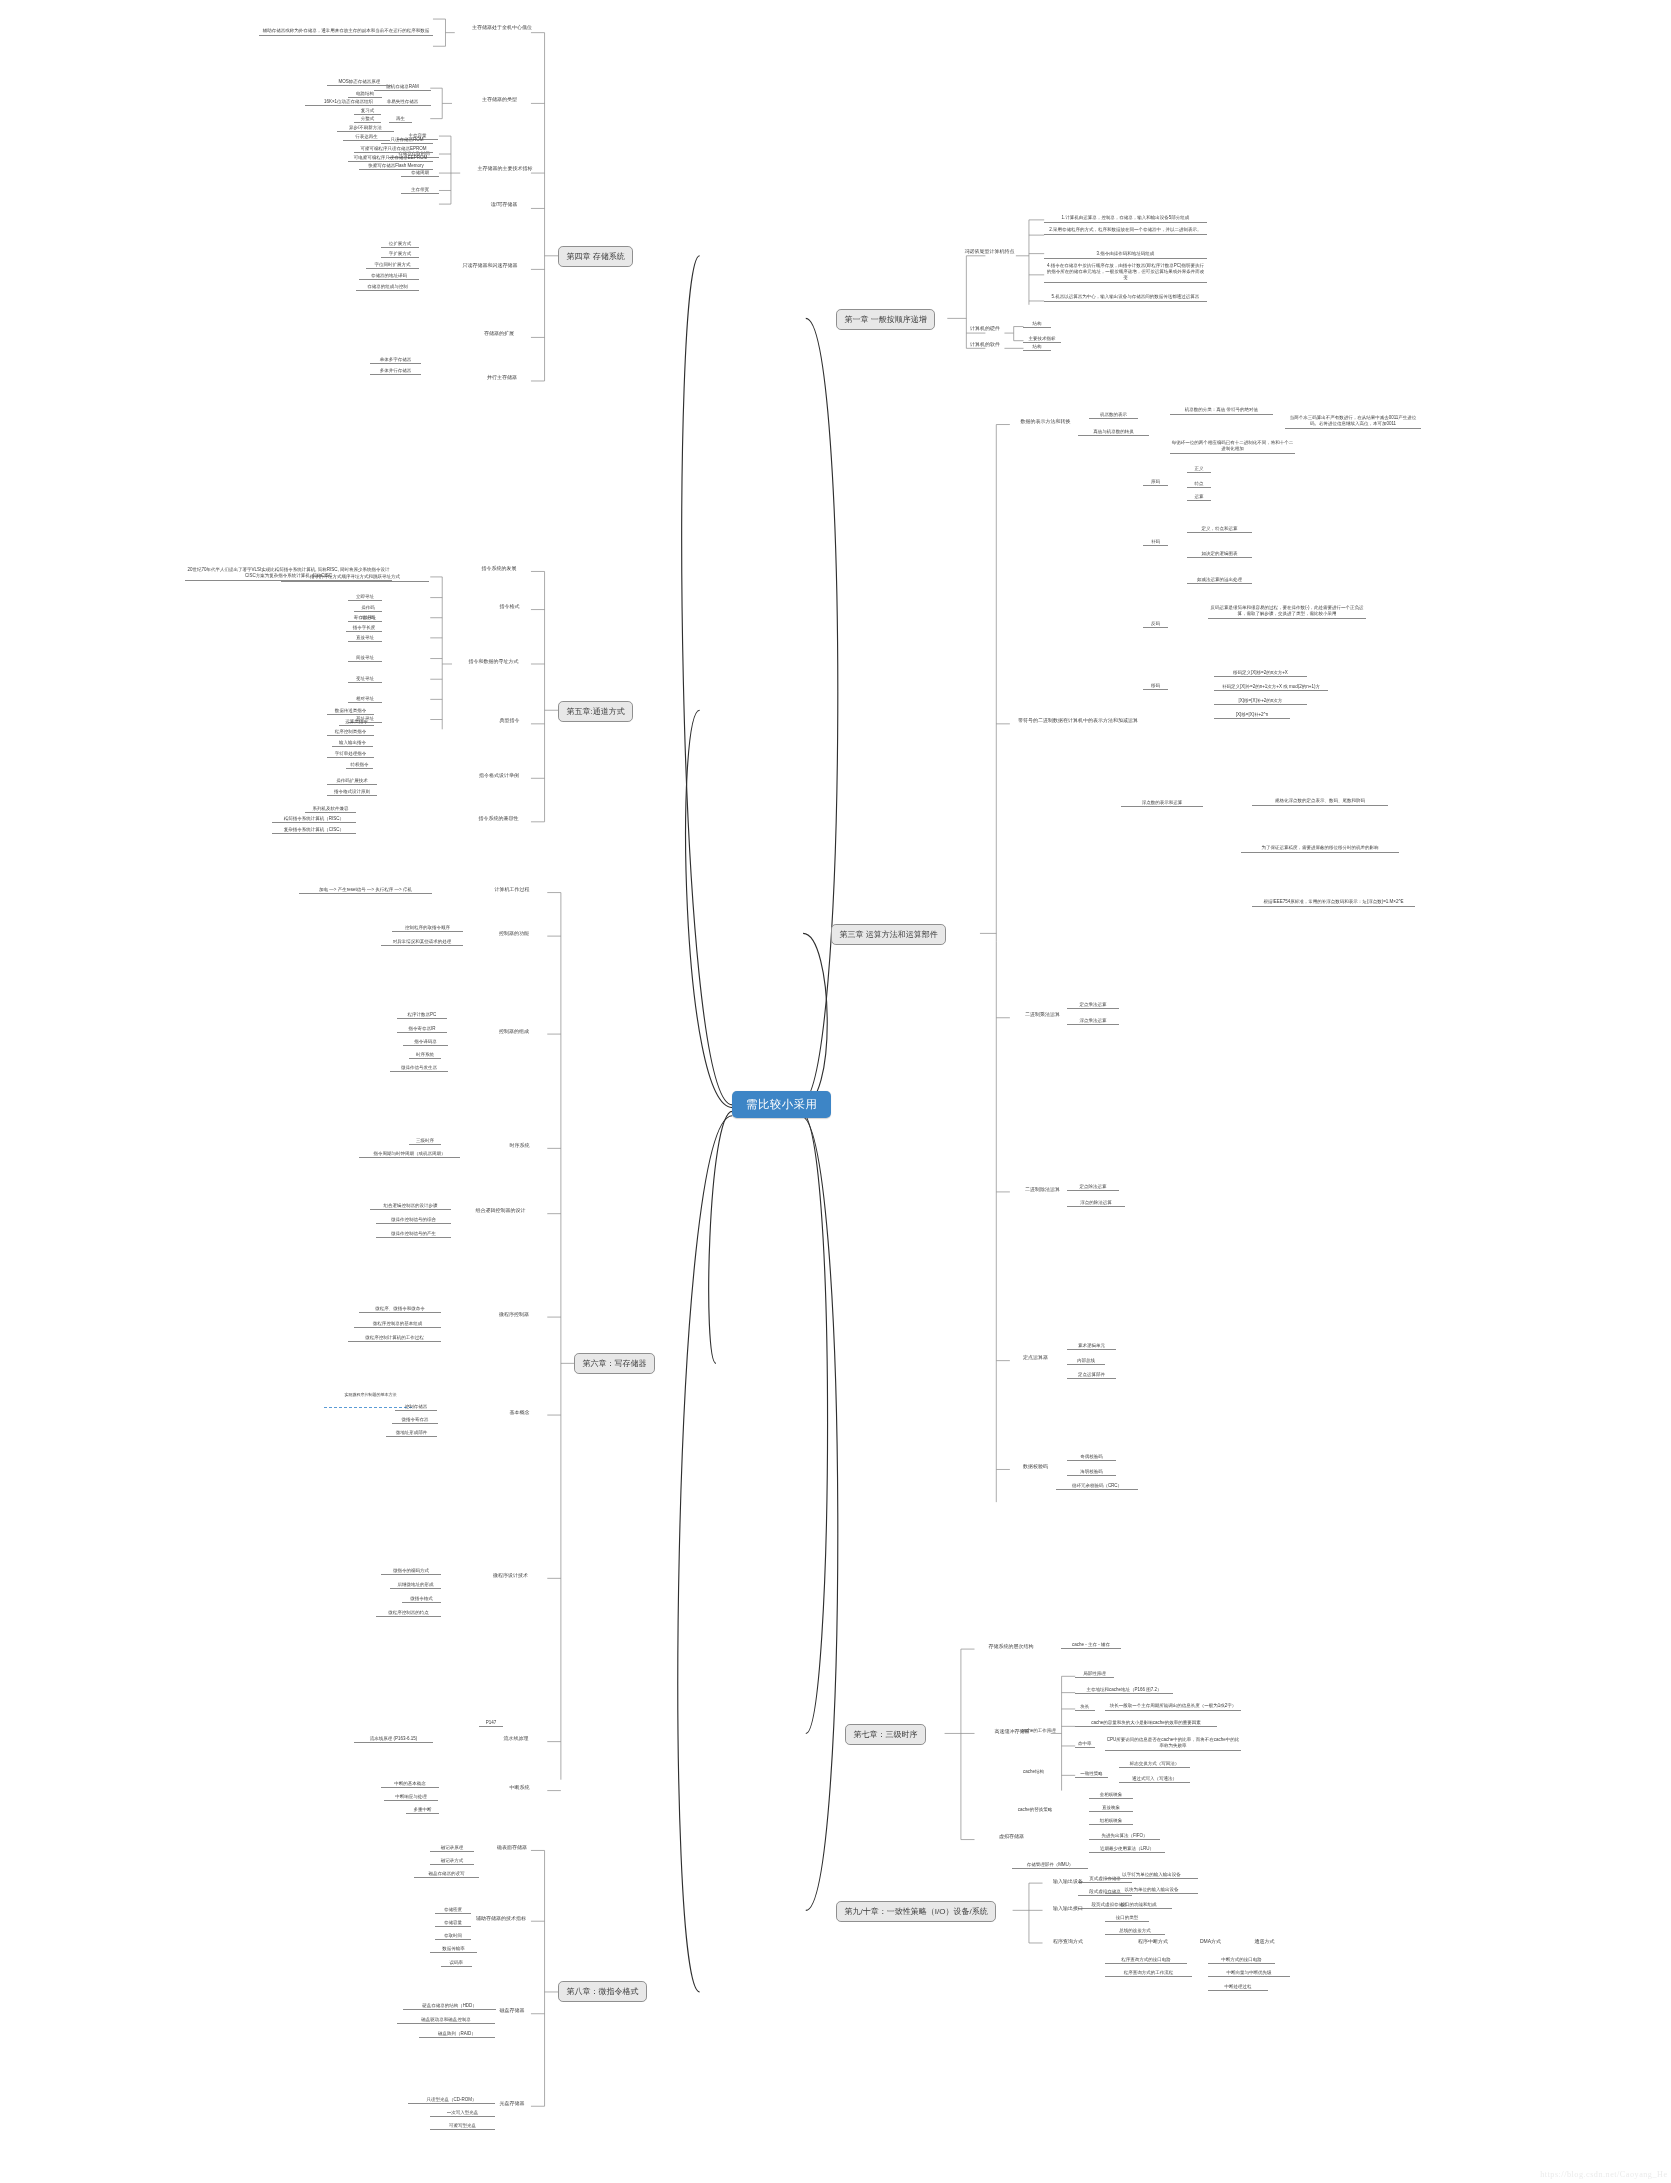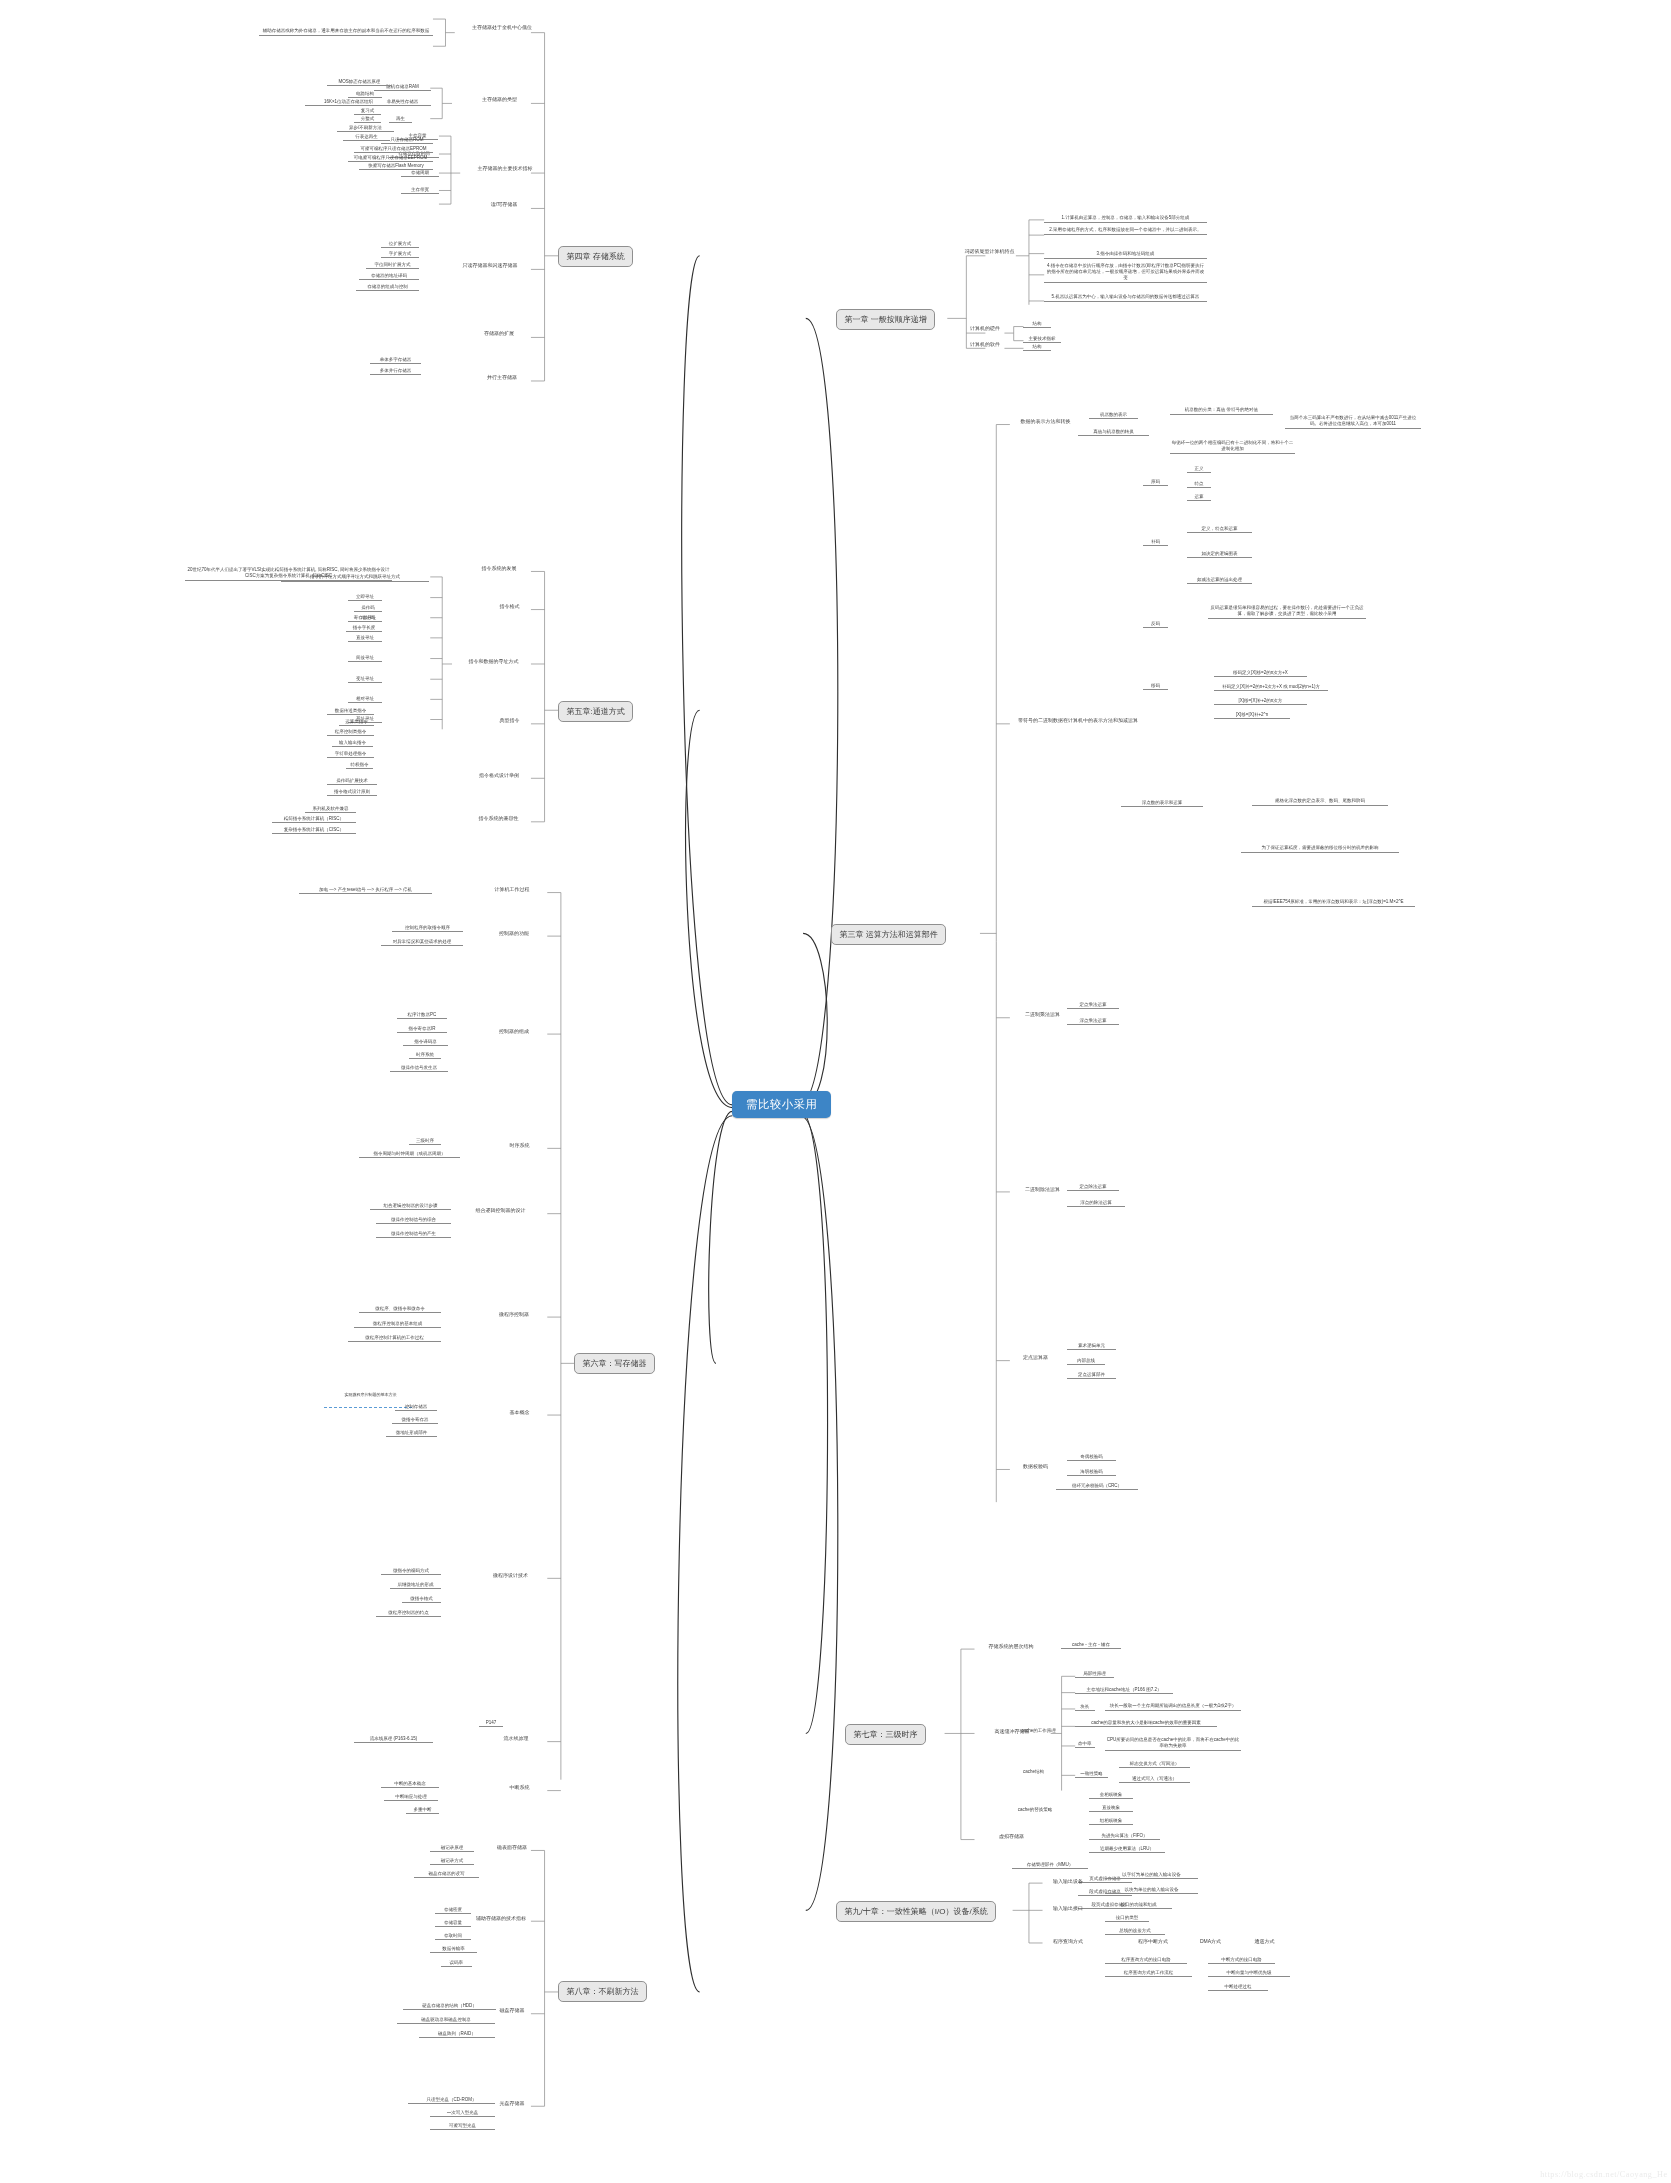--- a/index.html
+++ b/index.html
@@ -240,21 +240,21 @@
       <path d="M1890,3510 L1915,3510"></path>
       <path d="M1890,3570 L1915,3570"></path>
     </g>
   </svg>
 
   <div class="root" style="left:732px;top:1091px;">需比较小采用</div>
 
   <div class="chapter" style="left:558px;top:246px;">第四章 存储系统</div>
   <div class="chapter" style="left:558px;top:701px;">第五章:通道方式</div>
   <div class="chapter" style="left:574px;top:1353px;">第六章：写存储器</div>
-  <div class="chapter" style="left:558px;top:1981px;">第八章：不刷新方法</div>
+  <div class="chapter" style="left:558px;top:1981px;">第八章：微指令格式</div>
 
   <div class="chapter" style="left:836px;top:309px;">第一章 一般按顺序递增</div>
   <div class="chapter" style="left:831px;top:924px;">第三章 运算方法和运算部件</div>
   <div class="chapter" style="left:845px;top:1724px;">第七章：三级时序</div>
   <div class="chapter" style="left:836px;top:1901px;">第九/十章：一致性策略（I/O）设备/系统</div>
 
   <div class="leaf c b2" style="left:963px;top:248px;width:53px;border:none;">冯诺依曼型计算机特点</div>
   <div class="leaf c b2" style="left:965px;top:325px;width:40px;border:none;">计算机的硬件</div>
   <div class="leaf c b2" style="left:965px;top:341px;width:40px;border:none;">计算机的软件</div>
 

